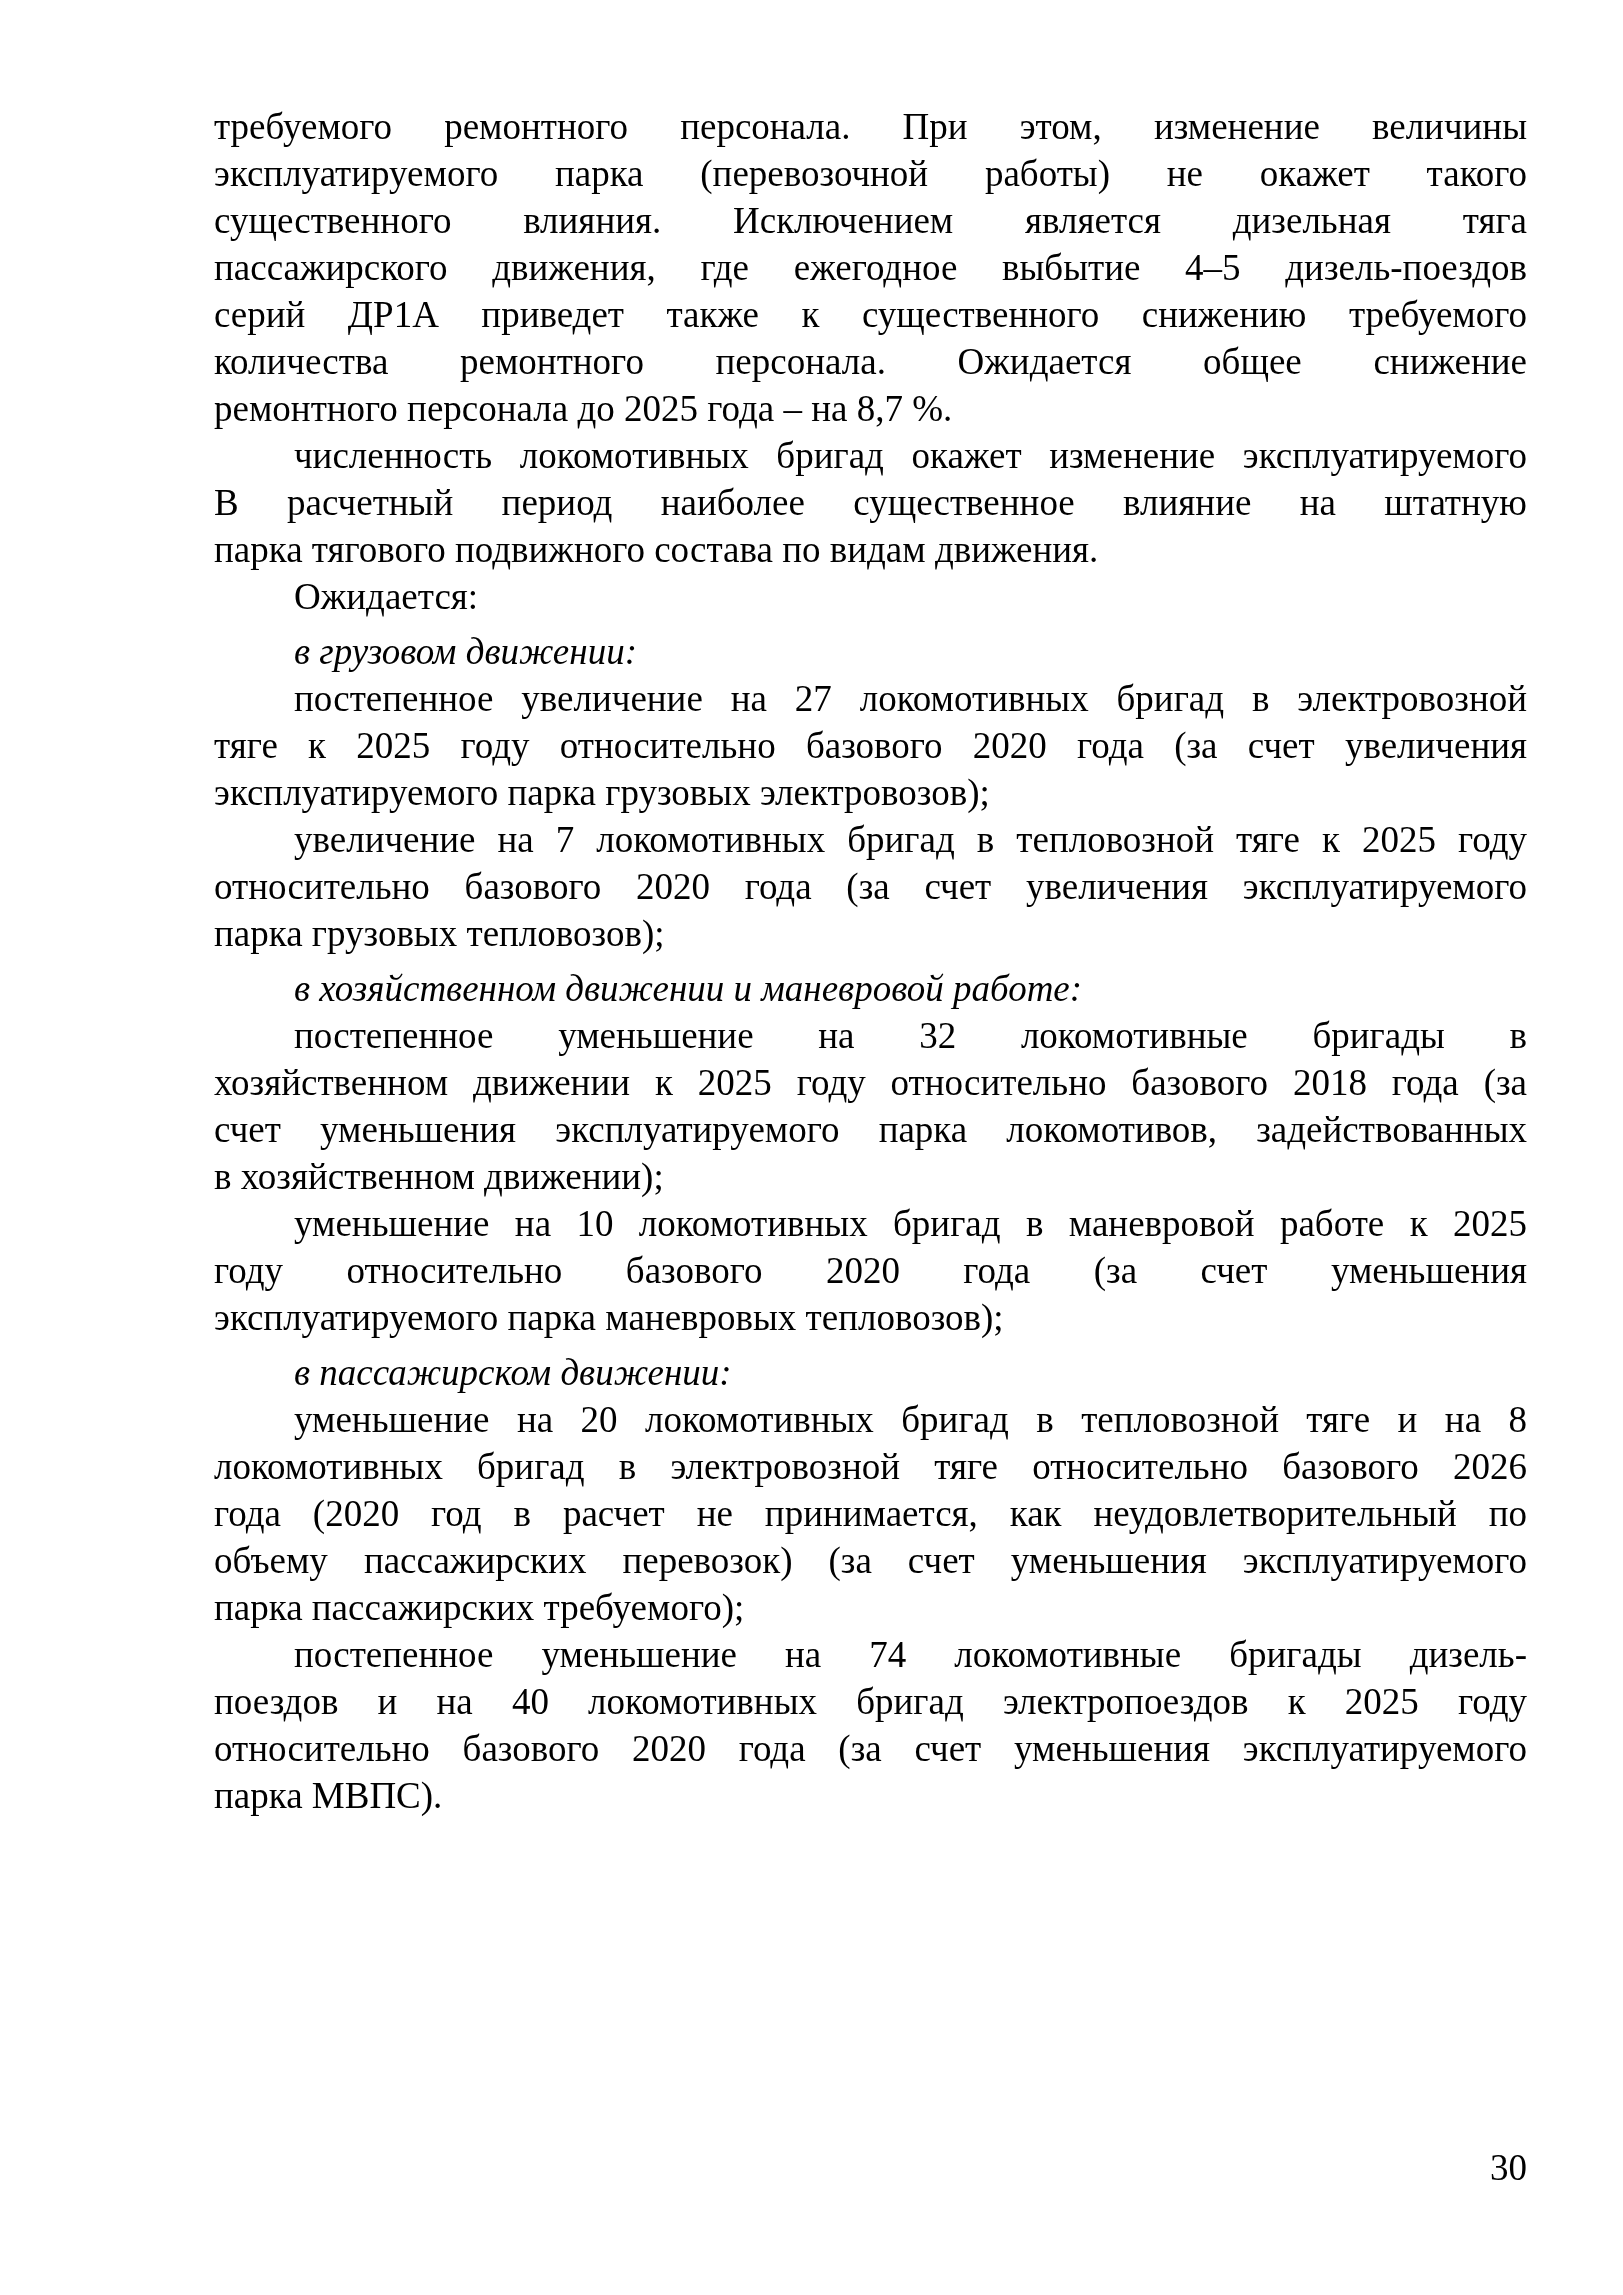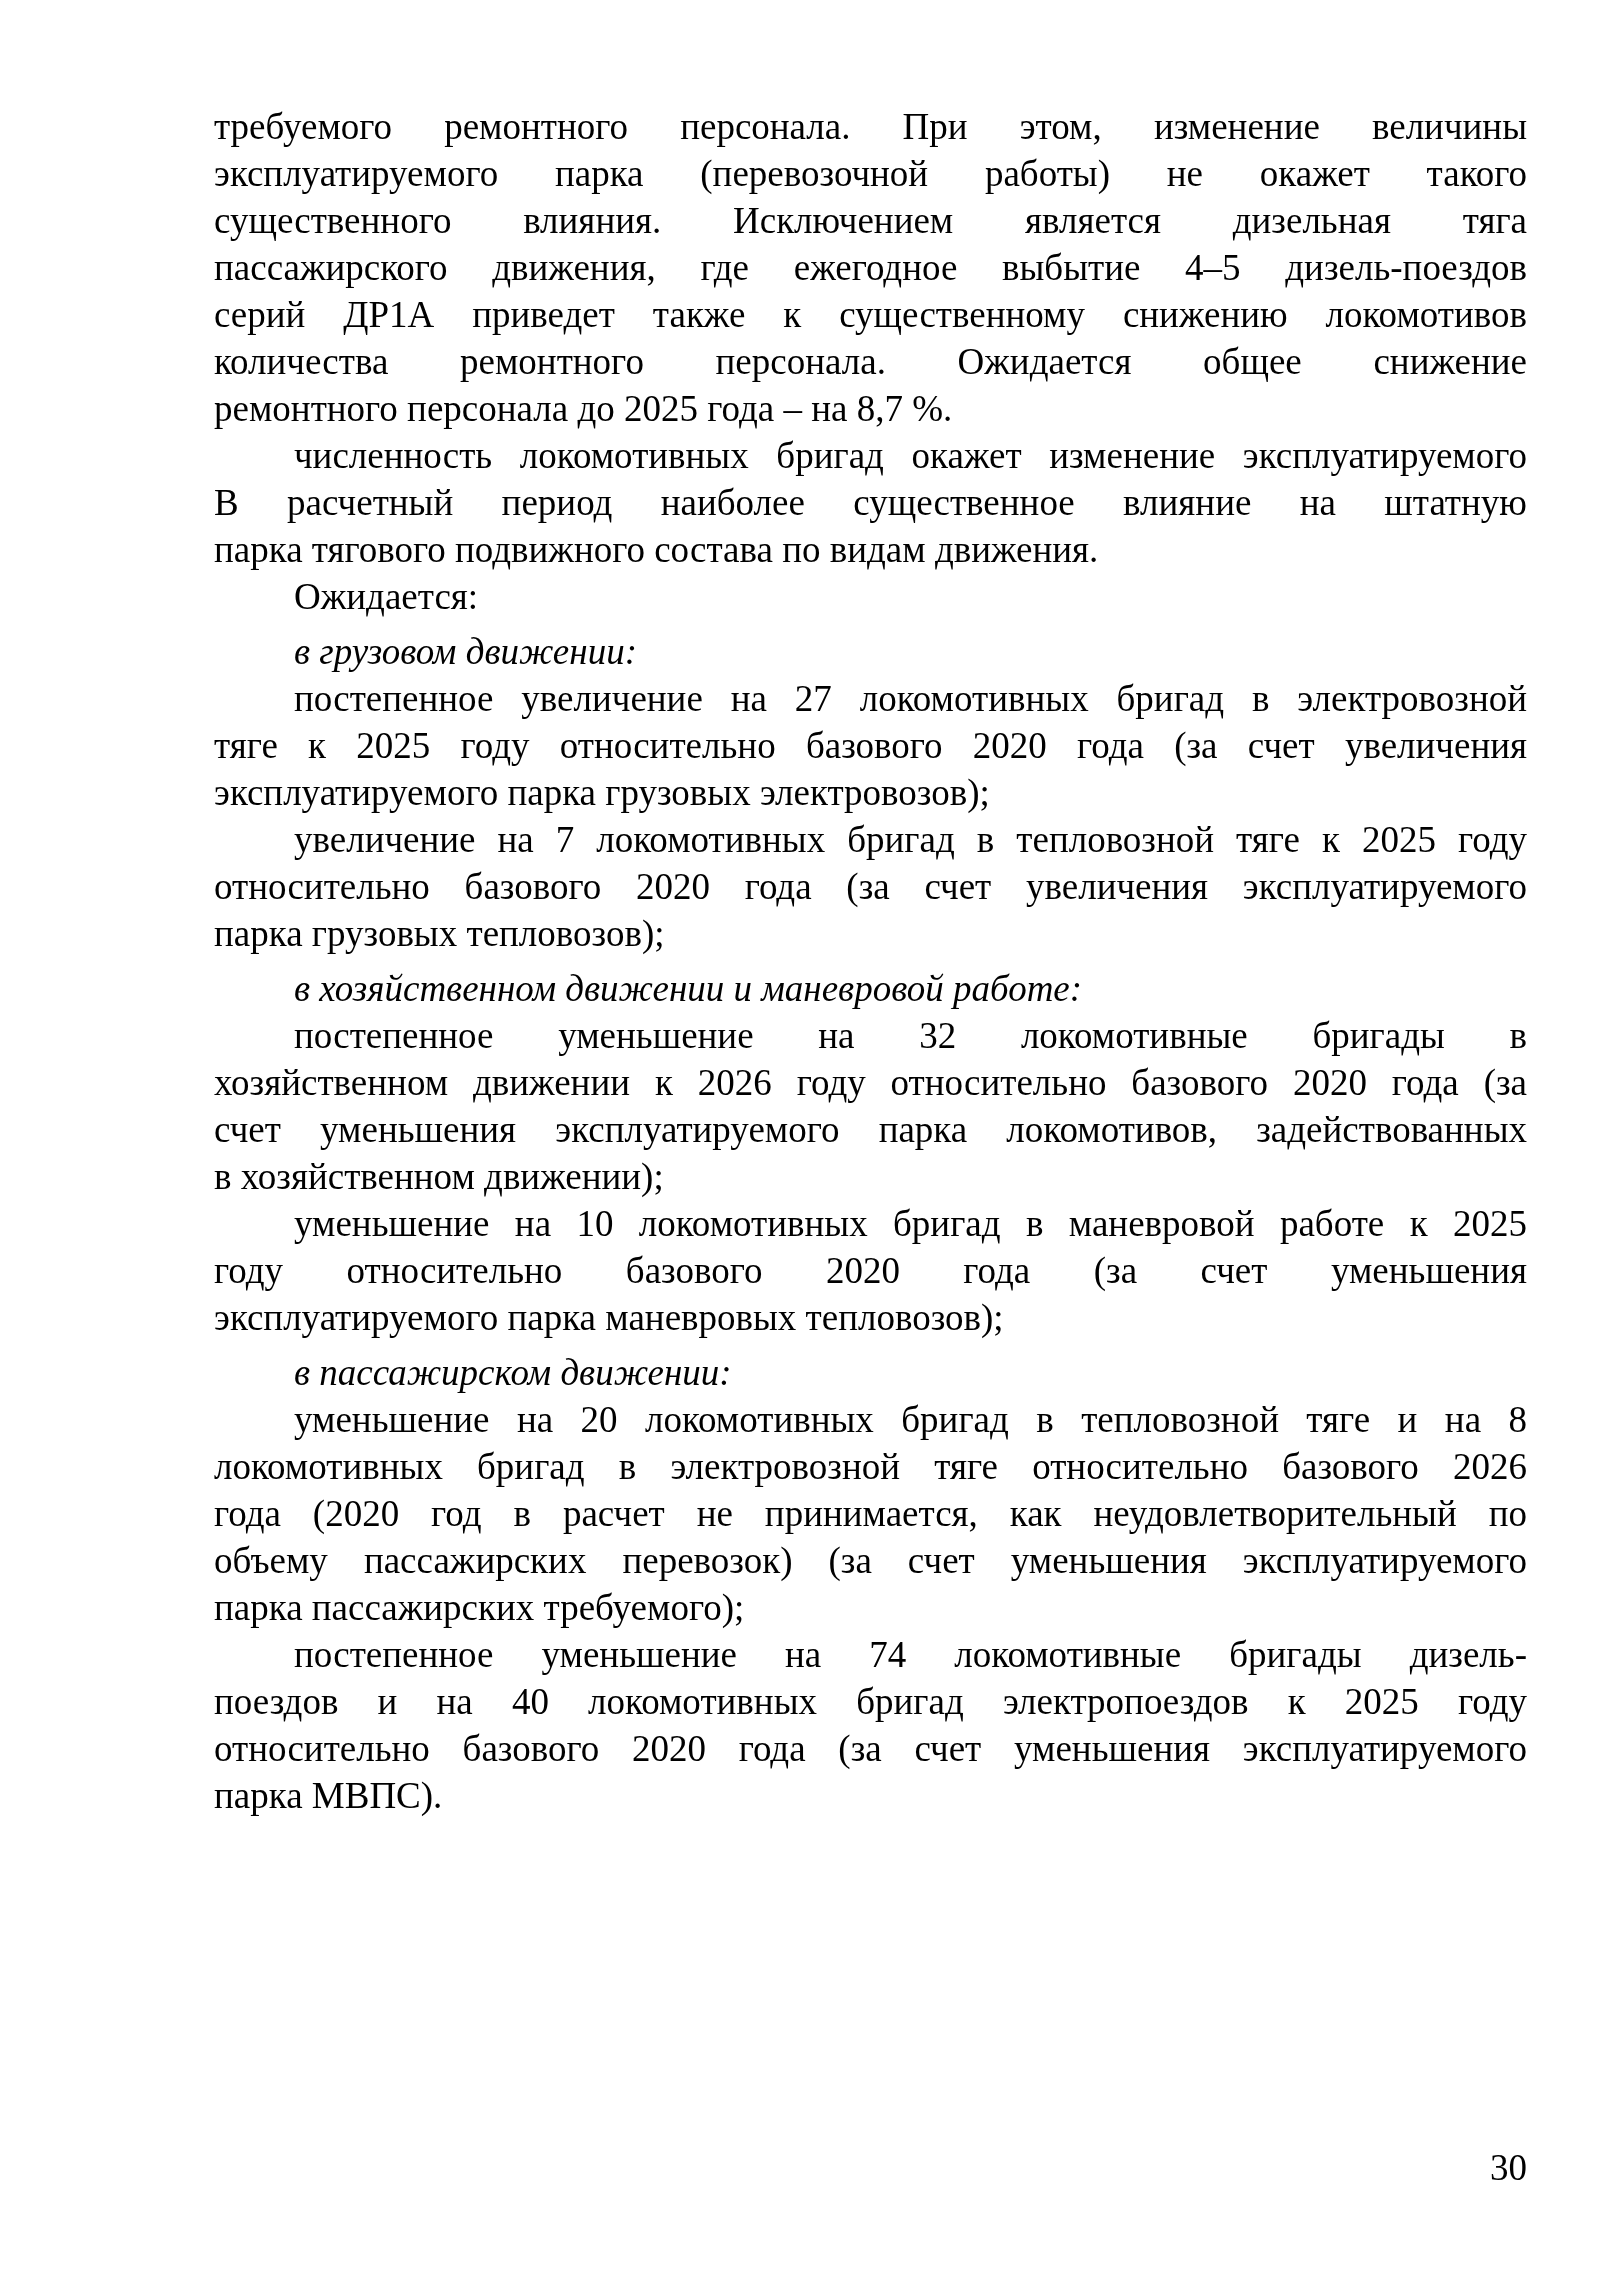--- a/index.html
+++ b/index.html
@@ -59,21 +59,21 @@
 </head>
 <body>
 
 <div class="page">
   <div class="text-block">
       <div class="para">
         <div class="line">требуемого ремонтного персонала. При этом, изменение величины</div>
         <div class="line">эксплуатируемого парка (перевозочной работы) не окажет такого</div>
         <div class="line">существенного влияния. Исключением является дизельная тяга</div>
         <div class="line">пассажирского движения, где ежегодное выбытие 4–5 дизель-поездов</div>
-        <div class="line">серий ДР1А приведет также к существенному снижению локомотивов</div>
+        <div class="line">серий ДР1А приведет также к существенного снижению требуемого</div>
         <div class="line">количества ремонтного персонала. Ожидается общее снижение</div>
         <div class="line last">ремонтного персонала до 2025 года – на 8,7 %.</div>
       </div>
       <div class="para indent">
         <div class="line">численность локомотивных бригад окажет изменение эксплуатируемого</div>
         <div class="line">В расчетный период наиболее существенное влияние на штатную</div>
         <div class="line last">парка тягового подвижного состава по видам движения.</div>
       </div>
       <div class="para indent">
         <div class="line last">Ожидается:</div>
@@ -89,21 +89,21 @@
       <div class="para indent">
         <div class="line">увеличение на 7 локомотивных бригад в тепловозной тяге к 2025 году</div>
         <div class="line">относительно базового 2020 года (за счет увеличения эксплуатируемого</div>
         <div class="line last">парка грузовых тепловозов);</div>
       </div>
       <div class="para indent italic">
         <div class="line last">в хозяйственном движении и маневровой работе:</div>
       </div>
       <div class="para indent">
         <div class="line">постепенное уменьшение на 32 локомотивные бригады в</div>
-        <div class="line">хозяйственном движении к 2026 году относительно базового 2020 года (за</div>
+        <div class="line">хозяйственном движении к 2025 году относительно базового 2018 года (за</div>
         <div class="line">счет уменьшения эксплуатируемого парка локомотивов, задействованных</div>
         <div class="line last">в хозяйственном движении);</div>
       </div>
       <div class="para indent">
         <div class="line">уменьшение на 10 локомотивных бригад в маневровой работе к 2025</div>
         <div class="line">году относительно базового 2020 года (за счет уменьшения</div>
         <div class="line last">эксплуатируемого парка маневровых тепловозов);</div>
       </div>
       <div class="para indent italic">
         <div class="line last">в пассажирском движении:</div>

